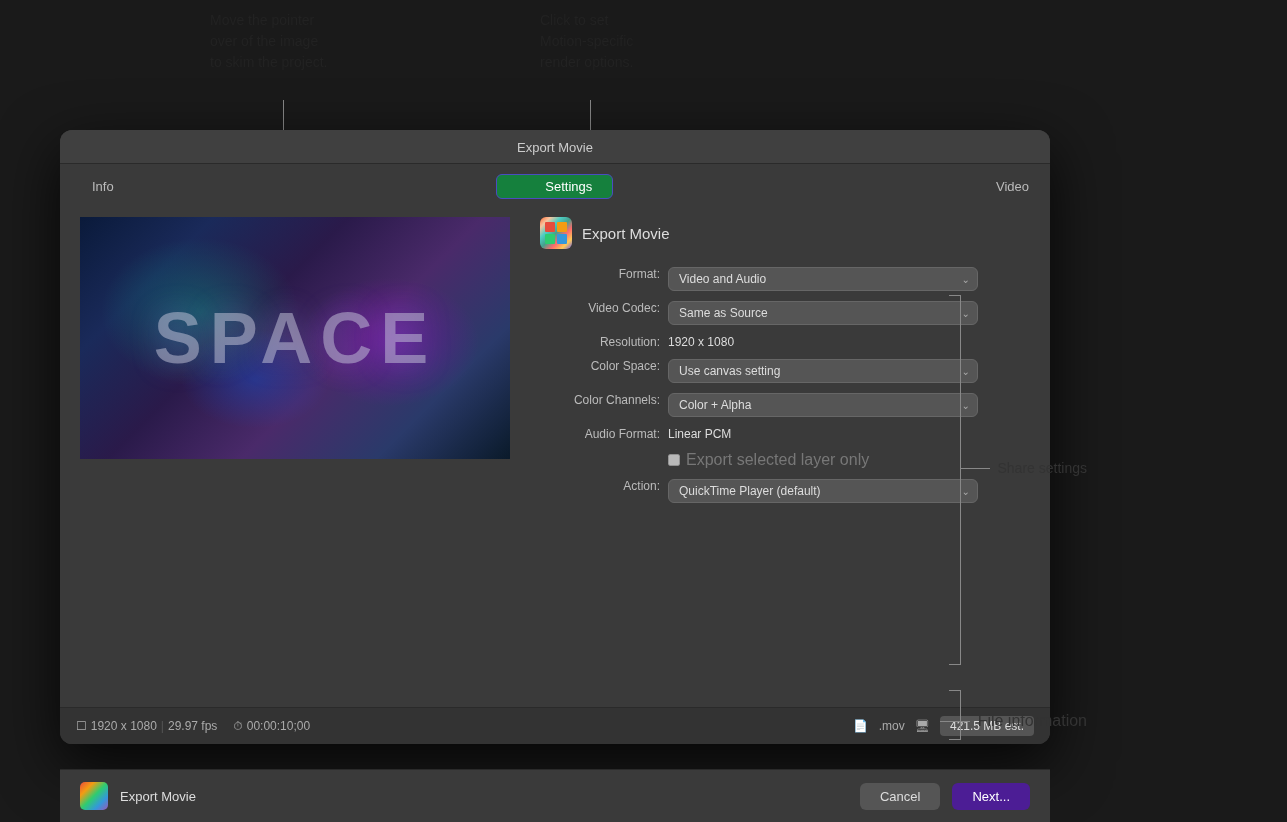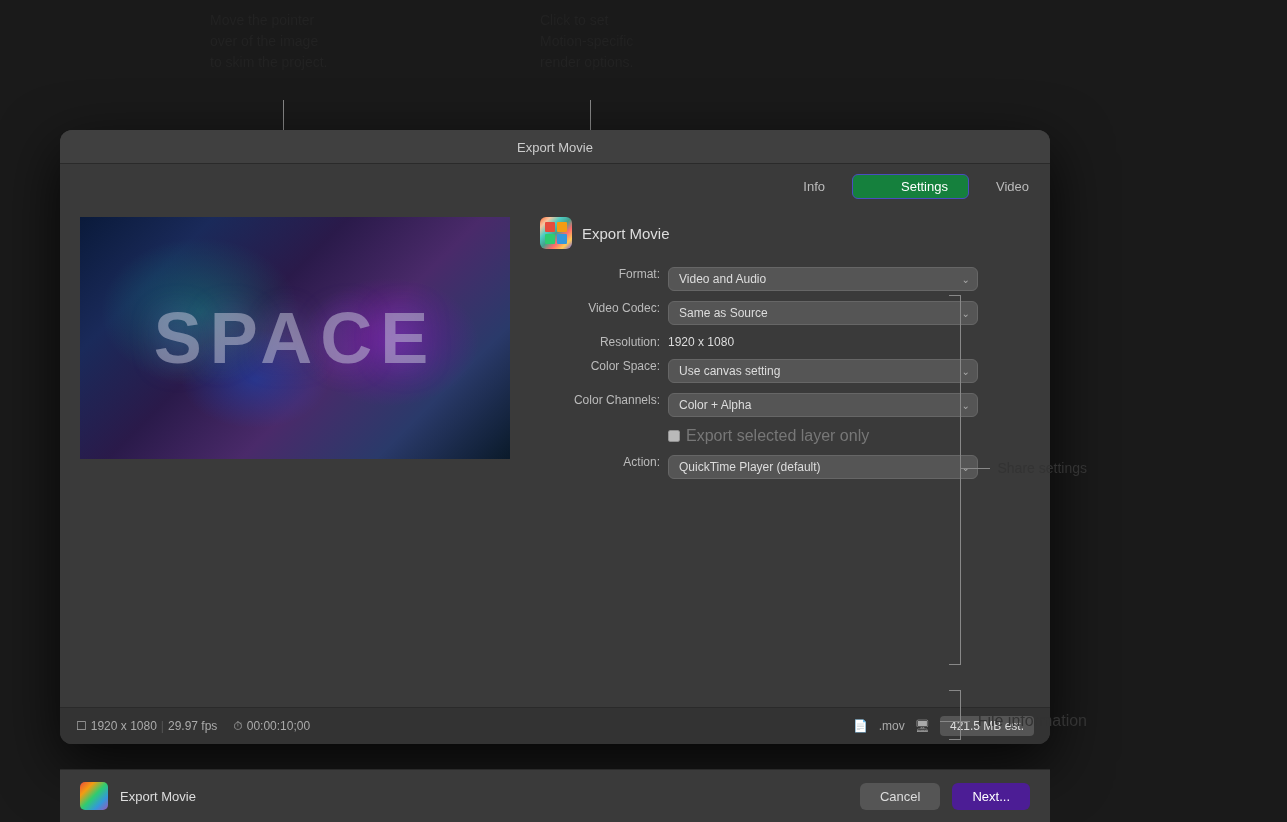--- a/index.html
+++ b/index.html
@@ -31,22 +31,22 @@
       text-align: center;
       padding: 10px 0 8px;
       font-size: 13px;
       color: #ccc;
       border-bottom: 1px solid #2a2a2a;
     }
 
     
     .tabbar {
       display: flex;
-      justify-content: flex-end;
-      gap: 6px;
+      justify-content: space-between;
+      gap: 12px;
       padding: 10px 0 8px;
       background: #3a3a3a;
       margin-left: 11px;
     }
     .tab {
       padding: 4px 20px;
       font-size: 13px;
       color: #bbb;
       border-radius: 6px;
       cursor: pointer;
@@ -399,20 +399,24 @@
         <div class="select-wrap">
           <select class="form-select">
             <option>Color + Alpha</option>
             <option>Color</option>
             <option>Alpha Only</option>
           </select>
           <span class="select-arrow">⌄</span>
         </div>
       </div>
 
+      <div class="form-row">
+        <span class="form-label">Audio Format:</span>
+        <span class="form-value">Linear PCM</span>
+      </div>
 
 
       <div class="form-row">
         <span class="form-label"></span>
         <div class="checkbox-row">
           <input type="checkbox" class="checkbox-input" disabled="" style="">
           <span class="checkbox-label">Export selected layer only</span>
         </div>
       </div>
 

